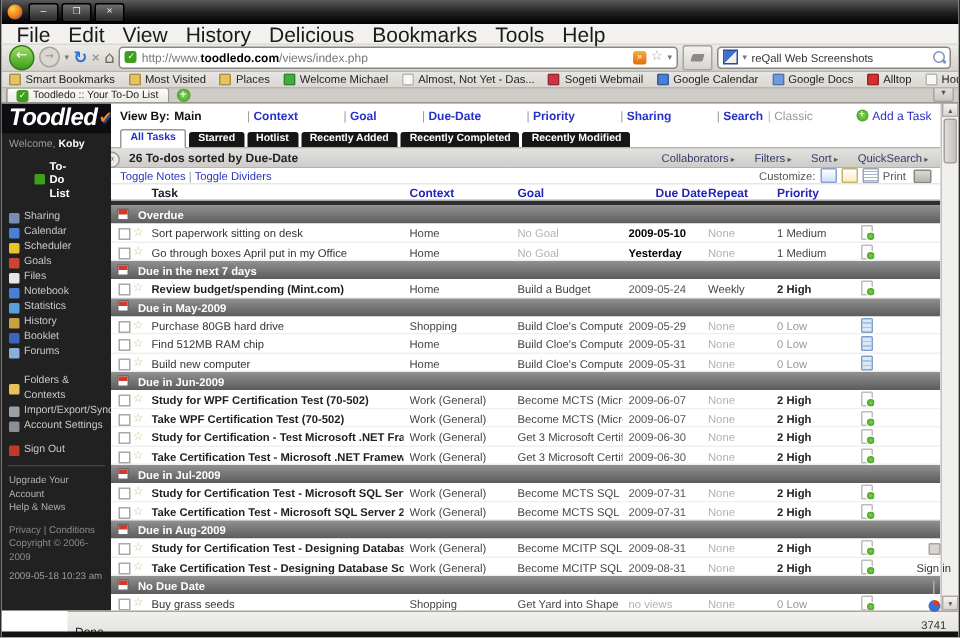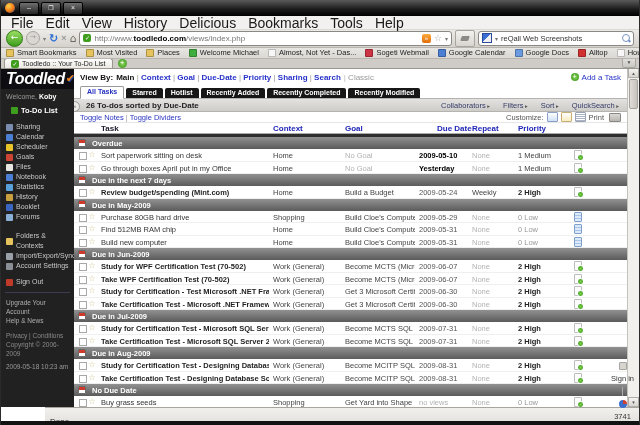--- a/index.html
+++ b/index.html
@@ -71,35 +71,35 @@
            border-radius:2px;color:#555;font-size:5px;line-height:8px;text-align:center;}
   .alltabs::before{content:"▼";}
 
   
   .sidebar{position:absolute;top:68px;left:0;width:73px;height:339px;background:#212121;color:#c8c8c8;overflow:hidden;z-index:5;}
   .logo{height:21px;background:#0e0e12;display:flex;align-items:center;padding:0 5px;}
   .logo-text{font-size:16px;font-weight:bold;font-style:italic;color:#fff;letter-spacing:-0.4px;}
   .logo-check{color:#f08428;font-size:11px;margin-left:1px;text-shadow:1px 1px 0 #24488f;}
   .welcome{font-size:7px;color:#9a9a9a;padding:4px 5px 2px;}
   .welcome b{color:#fff;}
-  .side-main{display:flex;align-items:center;gap:3px;padding:4px 10px;font-size:7.5px;font-weight:bold;color:#fff;}
+  .side-main{display:flex;align-items:center;gap:3px;padding:4px 22px;font-size:7.5px;font-weight:bold;color:#fff;}
   .side-list{margin-top:3px;}
   .side-item{display:flex;align-items:center;gap:3px;font-size:7px;line-height:10px;padding:0 5px;color:#c8c8c8;}
   .side-ic{width:7px;height:7px;border-radius:1px;flex:none;}
   .side-gap{height:6px;}
   .side-rule{border-top:1px solid #3d3d52;margin:5px 4px;}
   .side-foot{font-size:6.5px;color:#b0b0b0;line-height:9px;padding:0 5px;}
   .side-foot.dim{color:#8a8a8a;}
   .side-date{font-size:6.5px;color:#9a9a9a;padding:5px 5px 0;}
 
   .main{position:absolute;top:68px;left:73px;right:12px;height:339px;background:#fff;overflow:hidden;z-index:4;}
 
   .viewbar{height:18px;display:flex;align-items:center;padding:0 6px;}
   .vb-label{font-size:8px;font-weight:bold;color:#111;margin-right:3px;}
-  .vlinks{display:flex;}
+  .vlinks{display:flex;gap:28px;}
   .vlink{font-size:8px;font-weight:bold;color:#2731c8;}
   .vlink + .vlink::before{content:" | ";color:#999;font-weight:normal;white-space:pre;}
   .vlink.current{color:#111;}
   .vb-classic{font-size:8px;color:#9a9a9a;margin-left:3px;}
   .vb-classic::before{content:"| ";color:#bbb;}
   .addtask{margin-left:auto;display:flex;align-items:center;gap:3px;}
   .add-ic{width:8px;height:8px;border-radius:50%;background:radial-gradient(#8ed65f,#2f8f12);color:#fff;font-size:7px;
           line-height:8px;text-align:center;}
   .add-ic::before{content:"+";}
   .addtask span.lbl{font-size:8px;color:#2731c8;}

